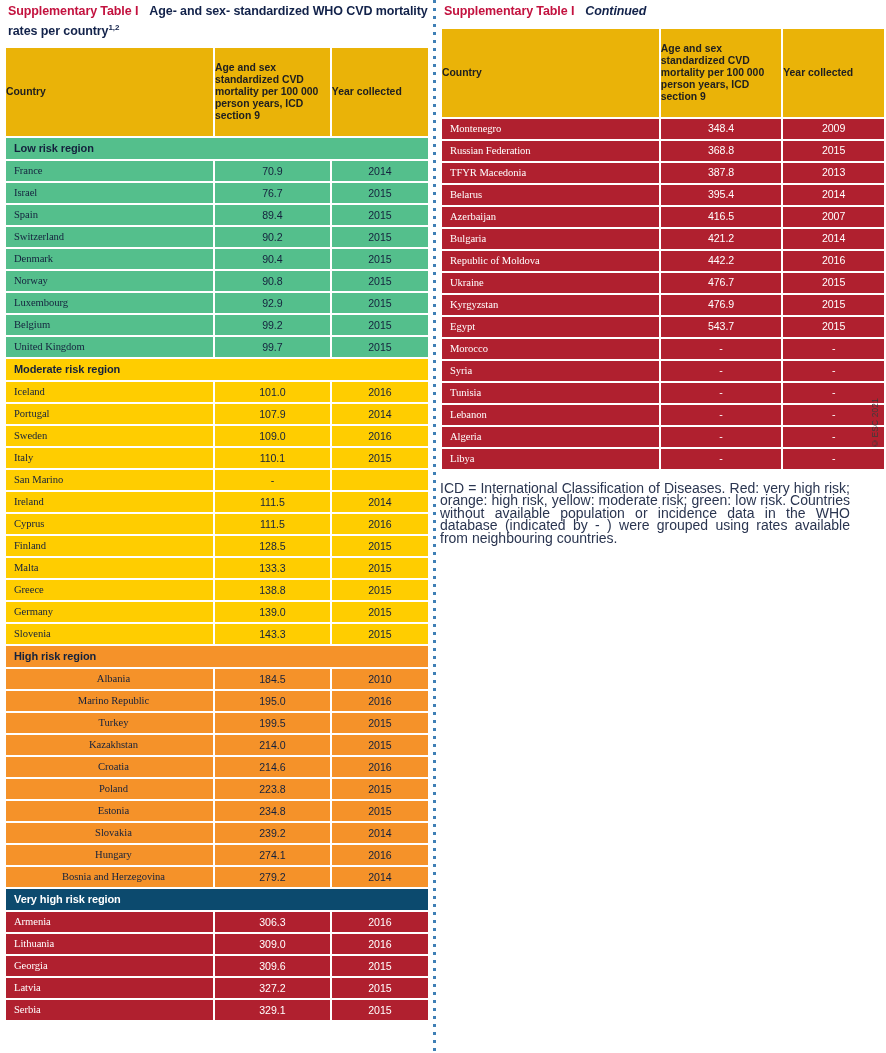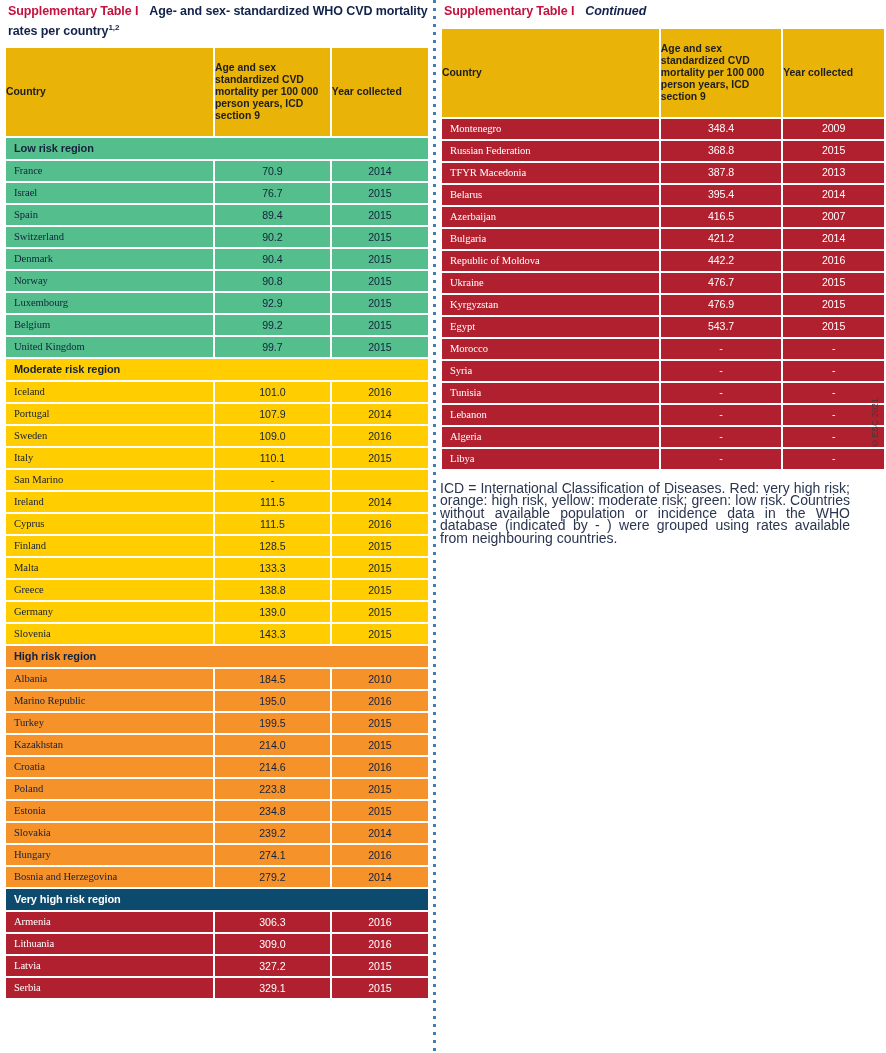--- a/index.html
+++ b/index.html
@@ -102,21 +102,21 @@
     height: 20px;
     padding: 2px 0 3px 0;
     letter-spacing: -0.05px;
   }
   tr.data td.country { padding-left: 8px; text-align: left; font-family: Liberation Serif, serif; }
   tr.data td.value   { text-align: center; }
   tr.data td.year    { text-align: center; }
 
   tr.data.green td  { background: #54bf8c; color: #14213d; }
   tr.data.yellow td { background: #ffcd00; color: #14213d; }
-  tr.data.orange td { background: #f59229; color: #14213d; }
+  tr.data.orange td { background: #f59229; color: #14213d; text-align: center; }
   tr.data.red td    { background: #b0202f; color: #ffffff; }
 
   .footnote {
     font-size: 14px;
     line-height: 12.6px;
     color: #2a3550;
     text-align: justify;
     margin-top: 11px;
     padding-right: 36px;
   }
@@ -325,20 +325,25 @@
           </tr>
           <tr class="data red">
             <td class="country">Armenia</td>
             <td class="value">306.3</td>
             <td class="year">2016</td>
           </tr>
           <tr class="data red">
             <td class="country">Lithuania</td>
             <td class="value">309.0</td>
             <td class="year">2016</td>
+          </tr>
+          <tr class="data red">
+            <td class="country">Georgia</td>
+            <td class="value">309.6</td>
+            <td class="year">2015</td>
           </tr>
           <tr class="data red">
             <td class="country">Latvia</td>
             <td class="value">327.2</td>
             <td class="year">2015</td>
           </tr>
           <tr class="data red">
             <td class="country">Serbia</td>
             <td class="value">329.1</td>
             <td class="year">2015</td>

